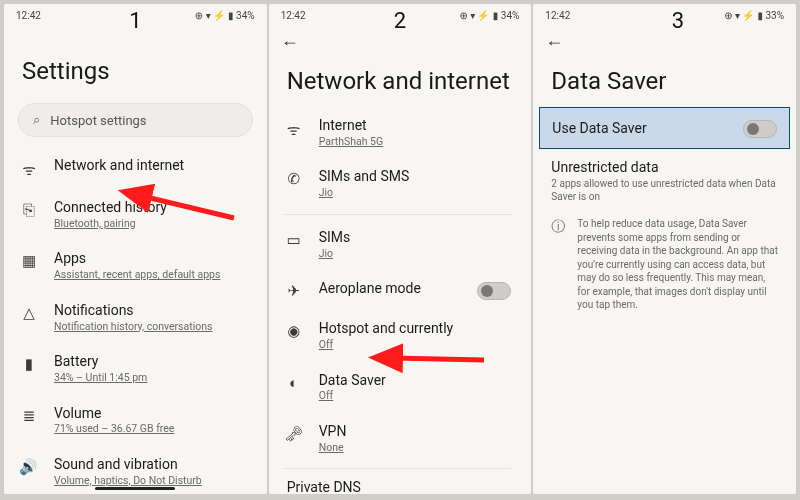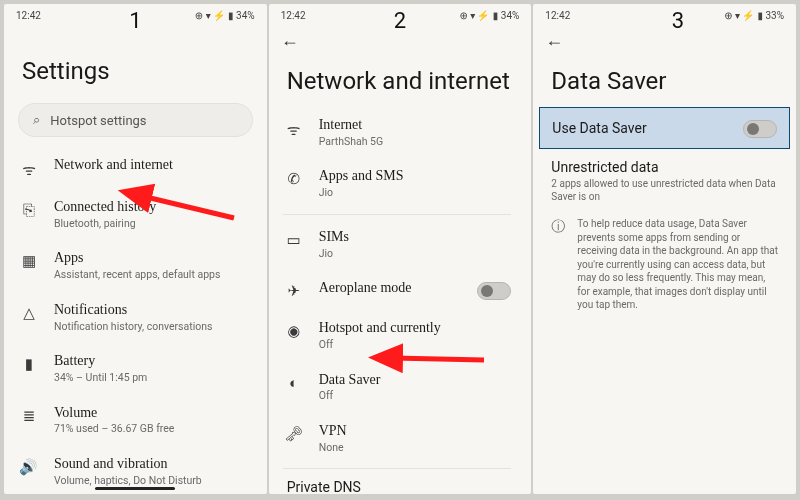--- a/index.html
+++ b/index.html
@@ -78,22 +78,22 @@
   .row .ico {
     width: 22px;
     display:flex;
     justify-content:center;
     color:#3a3a3a;
     font-size: 15px;
     padding-top: 2px;
     flex-shrink: 0;
   }
   .row .txt { flex:1; min-width:0; }
-  .row .lbl { font-size: 14px; color:#1b1b1b; line-height:1.2;font-family:Liberation Serif, serif; }
-  .row .sub { font-size: 10.5px; color:#6a6a6a; margin-top:2px; line-height:1.2; }
+  .row .lbl { font-size: 14px; color:#1b1b1b; line-height:1.2; }
+  .row .sub { font-size: 10.5px; color:#6a6a6a; margin-top:2px; line-height:1.2;text-decoration:underline; }
   .sep { border-top:1px solid #e4e2de; margin: 4px 14px; }
   .toggle {
     width: 34px; height: 18px; border-radius: 10px;
     background:#cfcdc9; border:1px solid #b7b5b1; position:relative;
     flex-shrink:0; margin-top:2px;
   }
   .toggle::after {
     content:""; position:absolute; width:12px; height:12px; border-radius:50%;
     background:#7a7876; top:2px; left:3px;
   }
@@ -230,21 +230,21 @@
       <div class="row">
         <span class="ico">ᯤ</span>
         <span class="txt">
           <div class="lbl">Internet</div>
           <div class="sub">ParthShah 5G</div>
         </span>
       </div>
       <div class="row">
         <span class="ico">✆</span>
         <span class="txt">
-          <div class="lbl">Apps and SMS</div>
+          <div class="lbl">SIMs and SMS</div>
           <div class="sub">Jio</div>
         </span>
       </div>
       <div class="sep"></div>
       <div class="row">
         <span class="ico">▭</span>
         <span class="txt">
           <div class="lbl">SIMs</div>
           <div class="sub">Jio</div>
         </span>

